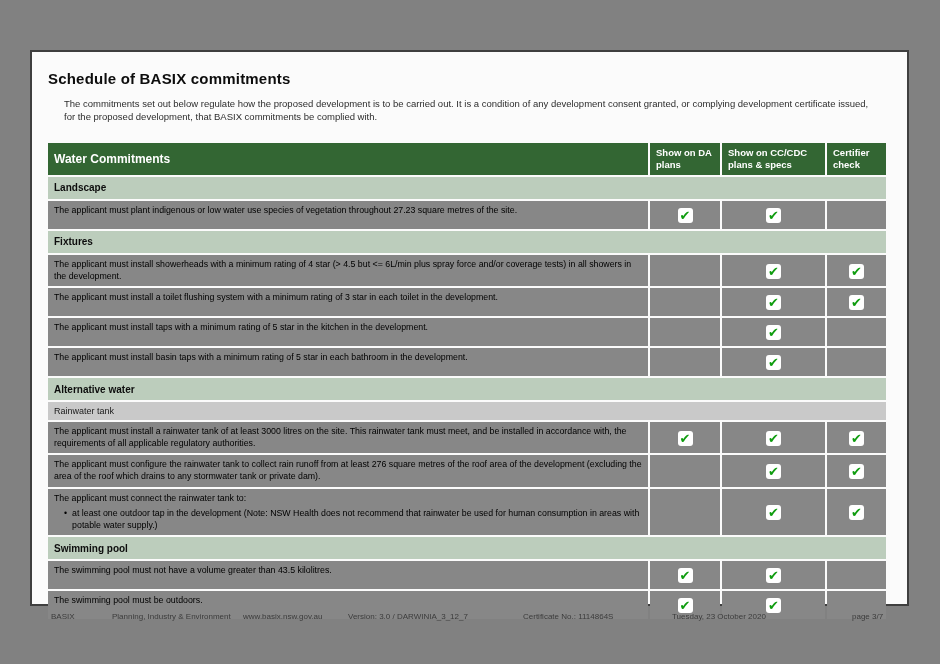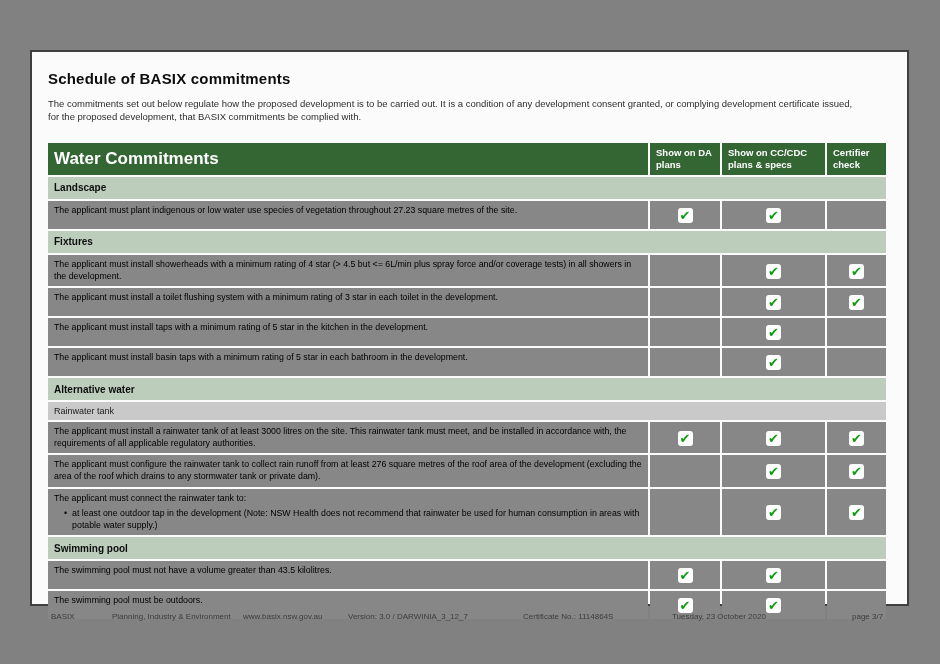--- a/index.html
+++ b/index.html
@@ -21,31 +21,31 @@
     position:absolute;left:30px;top:50px;width:879px;height:556px;
     background:#fbfbfb;border:2px solid #3f3f3f;
     padding:16px 16px 0 16px;
   }
   h1.title{
     font-size:15px;font-weight:bold;color:#0d0d0d;
     margin:2px 0 10px 0;letter-spacing:.2px;
   }
   p.intro{
     font-size:9.5px;color:#2d2d2d;line-height:1.38;
-    margin:0 0 18px 0;width:815px;
+    margin:0 0 18px 16px;width:815px;
   }
   table.commitments{
     border-collapse:separate;border-spacing:2px;
     table-layout:fixed;width:842px;margin-left:-2px;
   }
   th{
     background:var(--header_green);color:#fff;text-align:left;vertical-align:top;
     padding:4px 6px;font-size:9.5px;line-height:1.25;height:30px;font-weight:bold;
   }
-  th.main-th{font-size:17px;vertical-align:middle;}
+  th.main-th{font-size:12px;vertical-align:middle;}
   td.section-cell{
     background:var(--section_green);color:#0d0d0d;font-weight:bold;
     font-size:10px;padding:4px 6px;height:22px;
   }
   td.subsection-cell{
     background:var(--subsection_gray);color:#1a1a1a;
     font-size:9px;padding:3px 6px;height:18px;
   }
   td.commitment-cell{
     background:var(--row_gray);color:#000;

